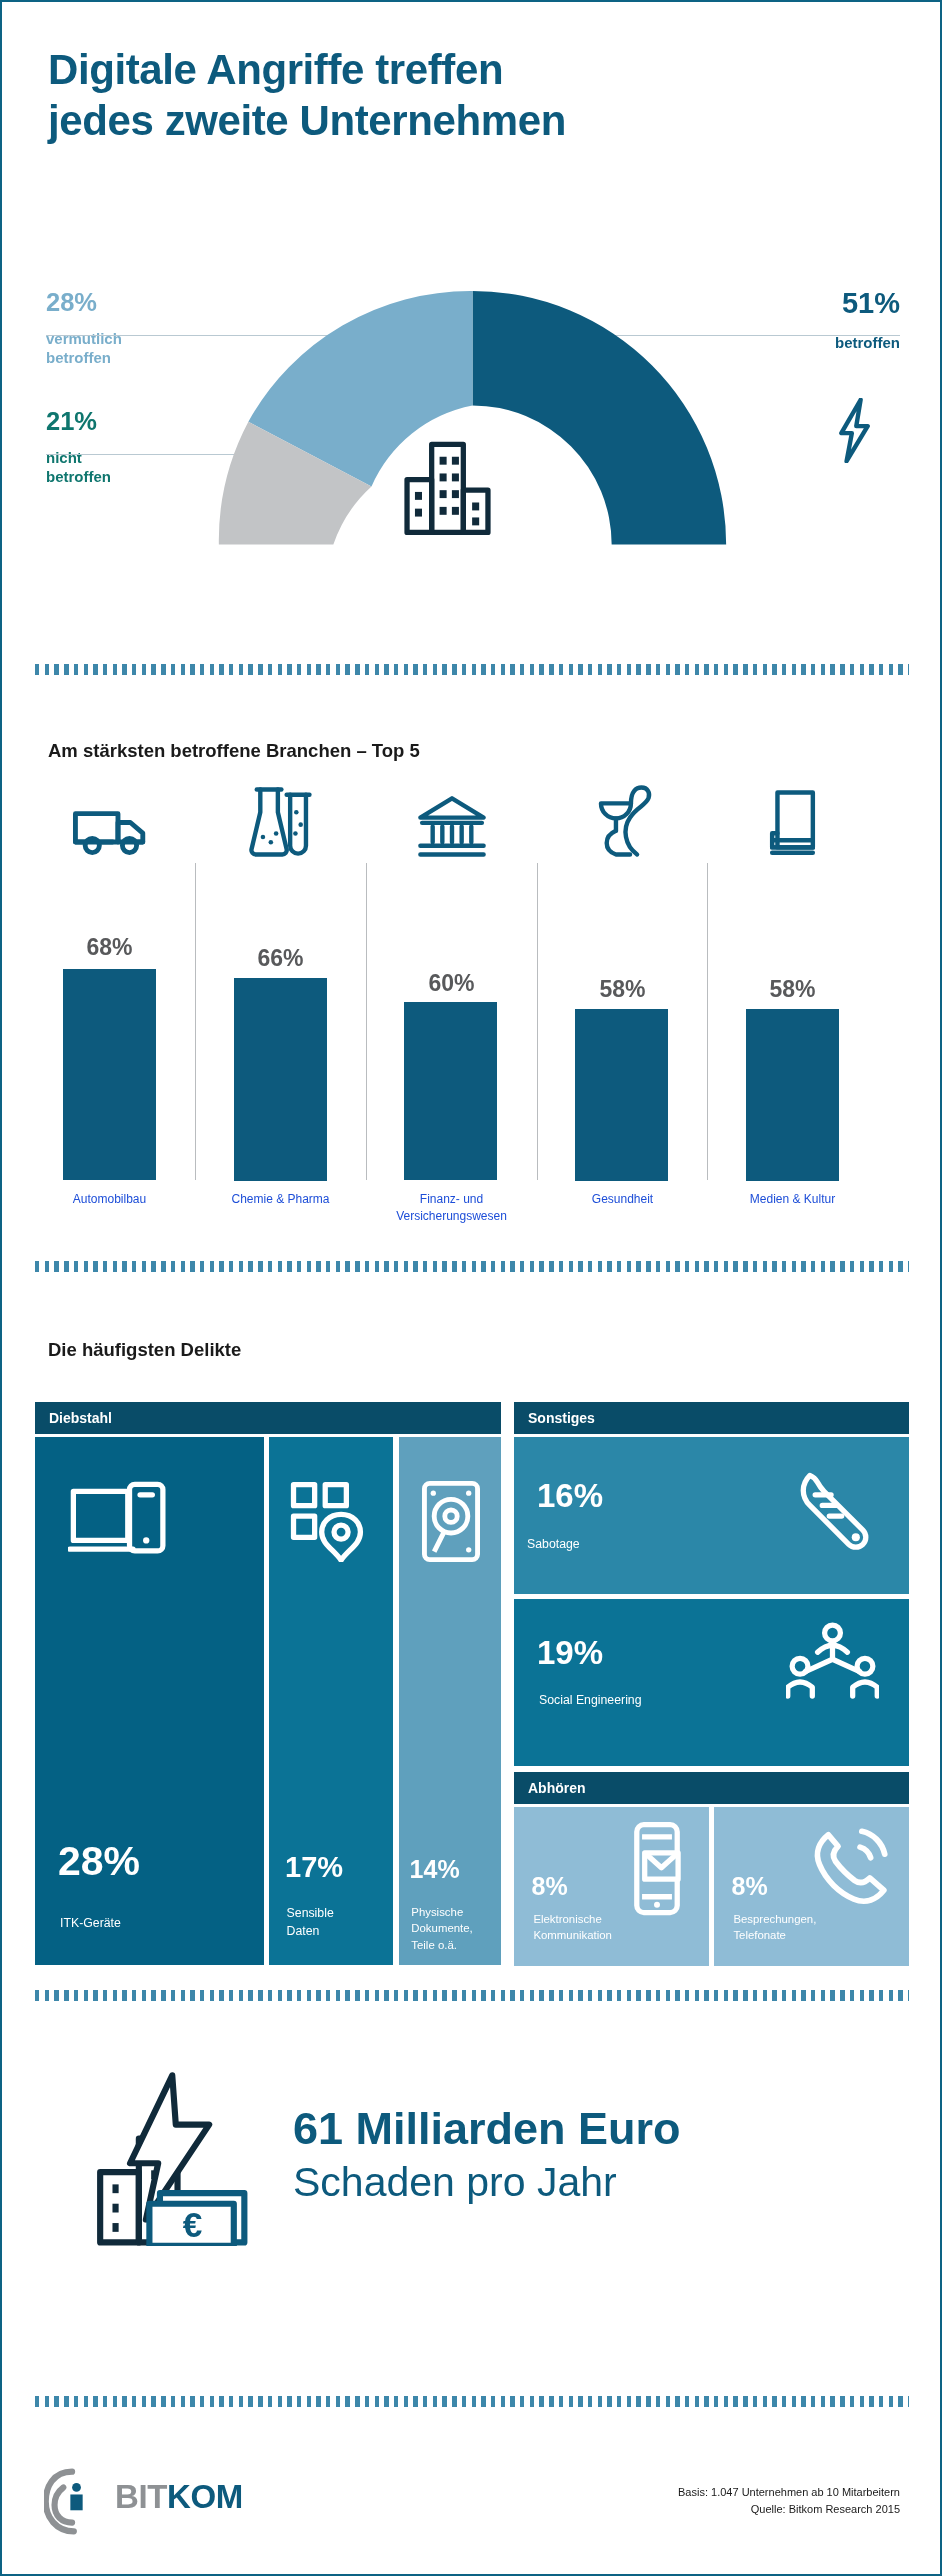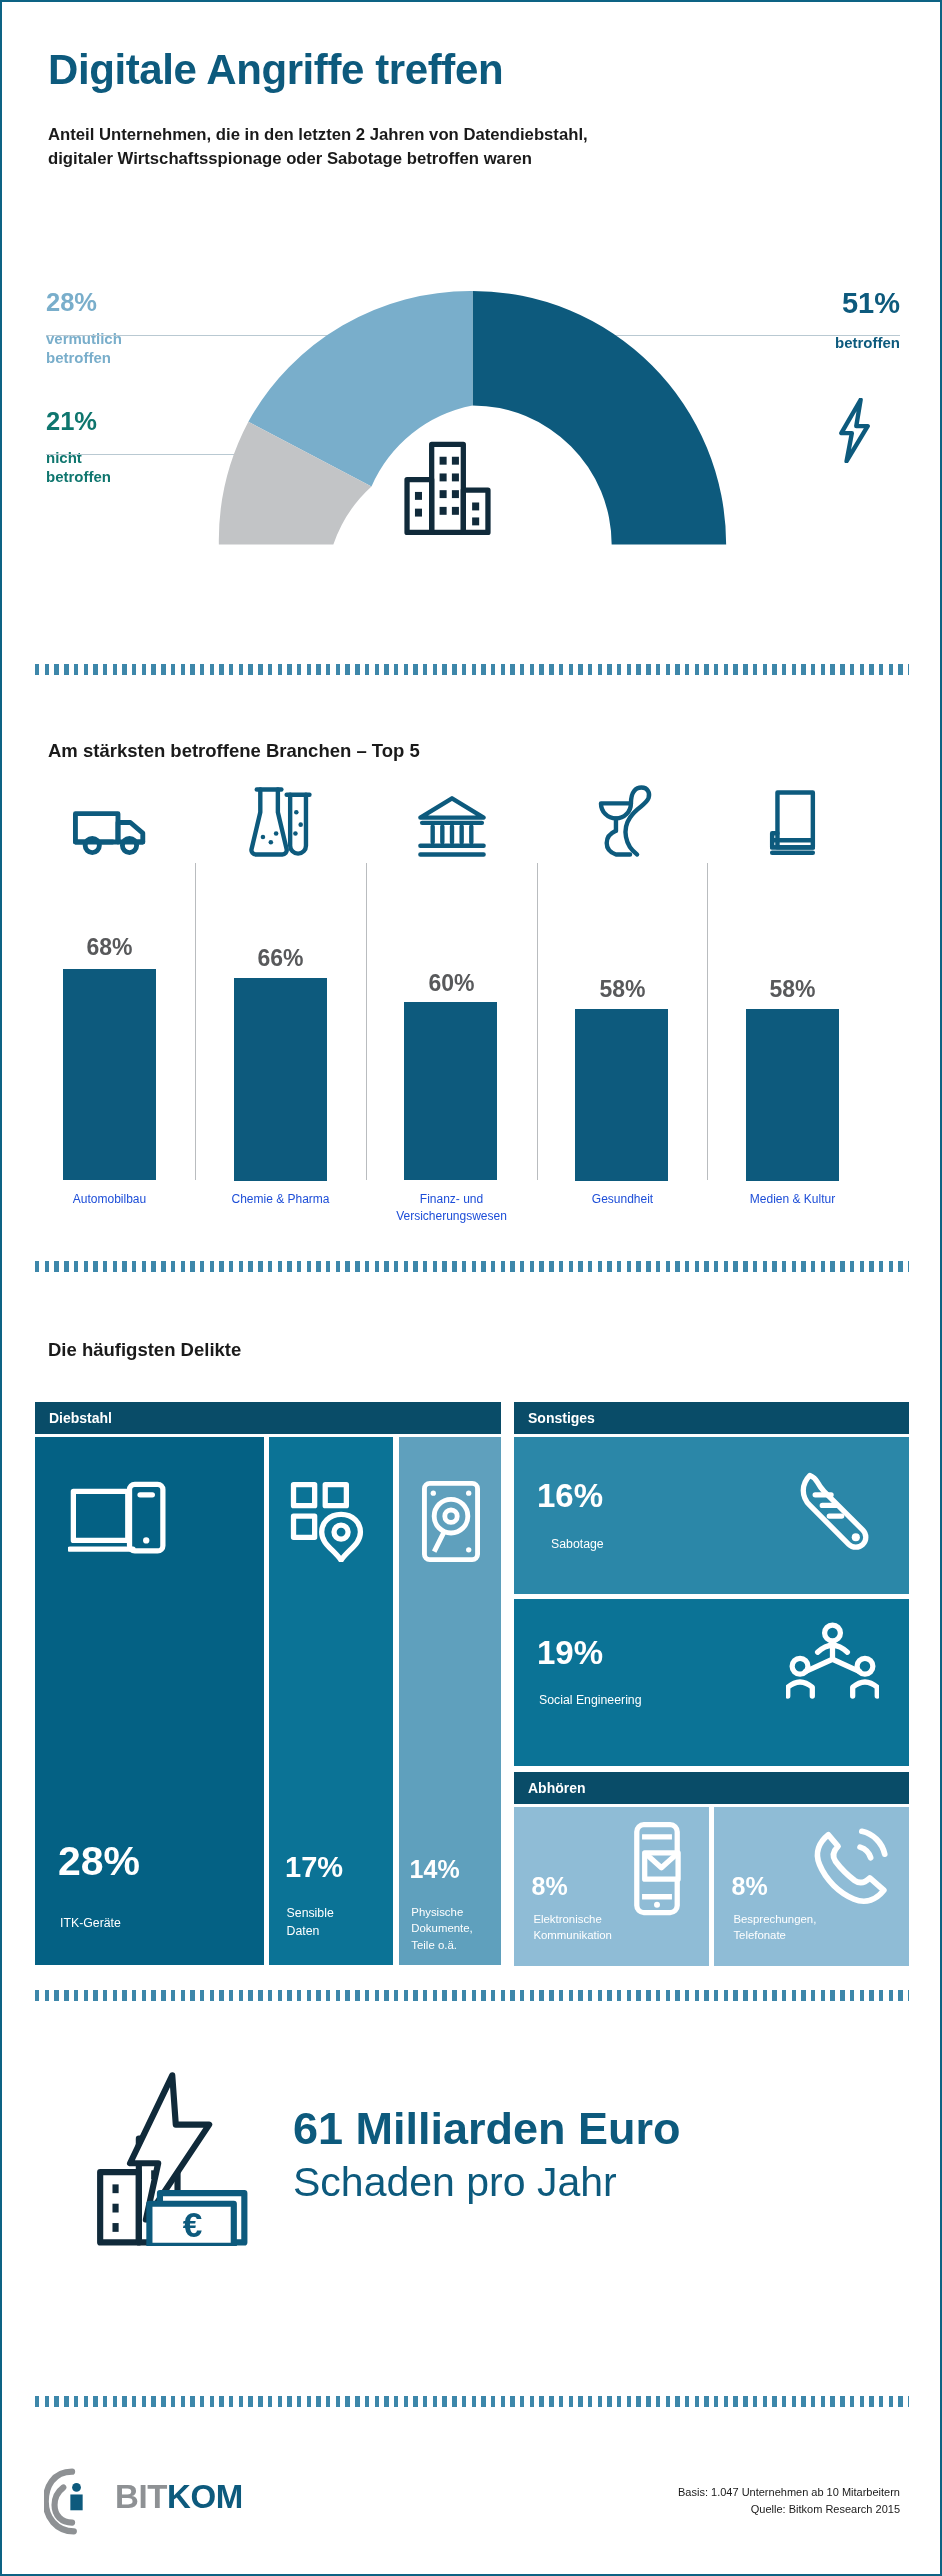--- a/index.html
+++ b/index.html
@@ -121,24 +121,21 @@
   }
 </style>
 </head>
 <body>
 
 <div class="page">
 
   <div class="header">
     <div class="title">
       <div>Digitale Angriffe treffen</div>
-    </div>
-    <div class="subtitle">
-      <div>Anteil Unternehmen, die in den letzten 2 Jahren von Datendiebstahl,</div>
-      <div>digitaler Wirtschaftsspionage oder Sabotage betroffen waren</div>
+      <div>jedes zweite Unternehmen</div>
     </div>
   </div>
 
   <div class="donut-wrap">
 
     <div class="legend-left">
       <div class="lg-num c-mid">28%</div>
       <div class="lg-lab c-mid">
         <div>vermutlich</div>
         <div>betroffen</div>
@@ -367,21 +364,21 @@
         <div>Physische</div>
         <div>Dokumente,</div>
         <div>Teile o.ä.</div>
       </div>
     </div>
 
     <div class="tm-cat" style="left:479px; top:0; width:395px; height:32px;">Sonstiges</div>
 
     <div class="tile t-s1" style="left:479px; top:35px; width:395px; height:157px;">
       <div class="tm-mid" style="position:absolute; left:23px; top:42px; font-size:33px;">16%</div>
-      <div class="tm-lab" style="position:absolute; left:37px; top:99px;">Sabotage</div>
+      <div class="tm-lab" style="position:absolute; left:13px; top:99px;">Sabotage</div>
       <div style="position:absolute; right:32px; top:33px;">
         <svg width="83" height="85" viewBox="0 0 94 96">
           <g fill="none" stroke="#fff" stroke-width="6" stroke-linejoin="round" stroke-linecap="round">
             <path d="M18 6 c-10 10 -10 24 0 34 l44 44 a11 11 0 0 0 16 -16 L34 24 c-10 -10 -6 -14 -16 -18 z"></path>
             <path d="M24 28 h18 M32 40 h16 M40 52 h14"></path>
           </g>
           <circle cx="70" cy="76" r="4.6" fill="#fff"></circle>
         </svg>
       </div>
     </div>

